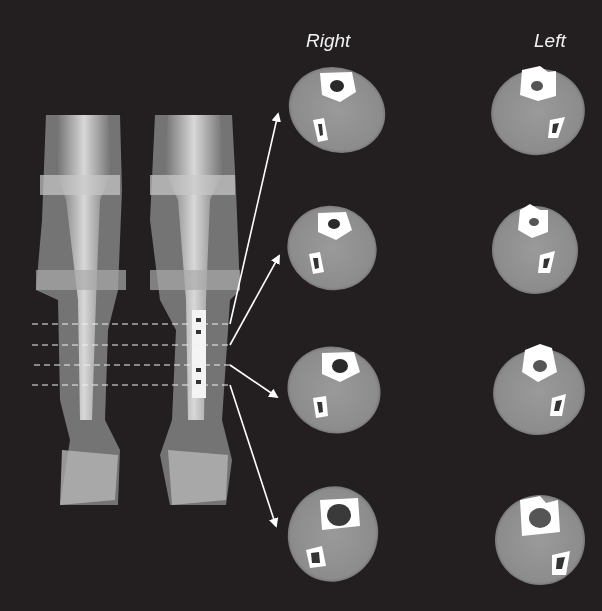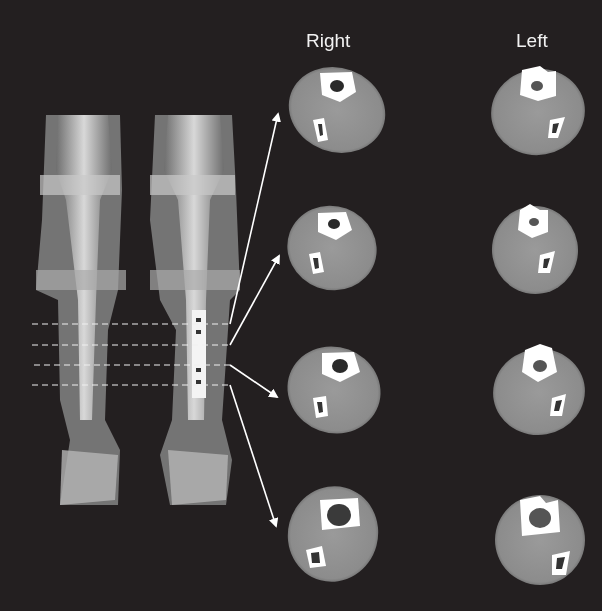--- a/index.html
+++ b/index.html
@@ -1,26 +1,26 @@
 <!DOCTYPE html>
 <html><head>
 <meta charset="utf-8">
 <style>
   html,body{margin:0;padding:0;}
   body{width:602px;height:611px;background:#fff;}
   .figure{position:relative;width:602px;height:611px;background:#231f20;overflow:hidden;}
-  .label{position:absolute;top:30px;color:#f2f2f2;font-family:"Liberation Sans",sans-serif;font-size:19px;}
+  .label{position:absolute;top:30px;color:#f2f2f2;font-family:"Liberation Sans",sans-serif;font-size:19px;font-style:italic;}
   svg{position:absolute;left:0;top:0;}
 </style>
 </head>
 <body>
 
 <div class="figure">
   <div class="label" style="left:306px">Right</div>
-  <div class="label" style="left:516px">Left</div>
+  <div class="label" style="left:534px">Left</div>
 
   <svg width="602" height="611" viewBox="0 0 602 611">
     <defs>
       <marker id="ah" viewBox="0 0 10 10" refX="8" refY="5" markerWidth="6" markerHeight="6" orient="auto-start-reverse">
         <path d="M0,0 L10,5 L0,10 z" fill="#fff"></path>
       </marker>
       <radialGradient id="ct" cx="50%" cy="50%" r="55%">
         <stop offset="0%" stop-color="#9a9a9a"></stop>
         <stop offset="85%" stop-color="#8c8c8c"></stop>
         <stop offset="100%" stop-color="#5a5a5a"></stop>

